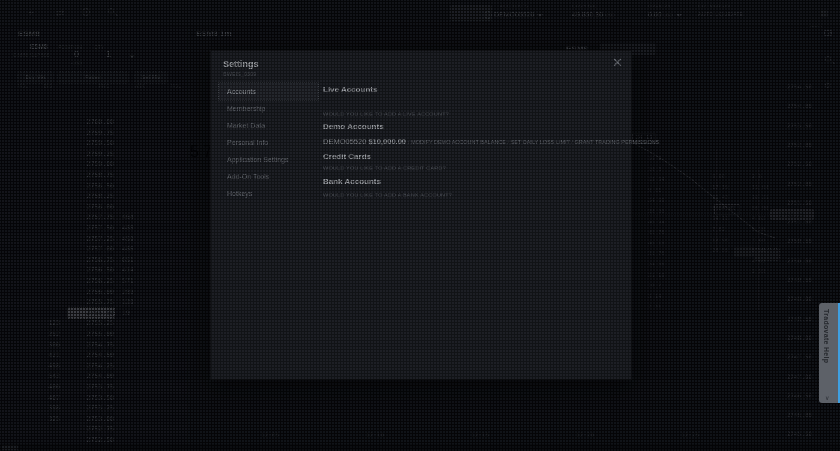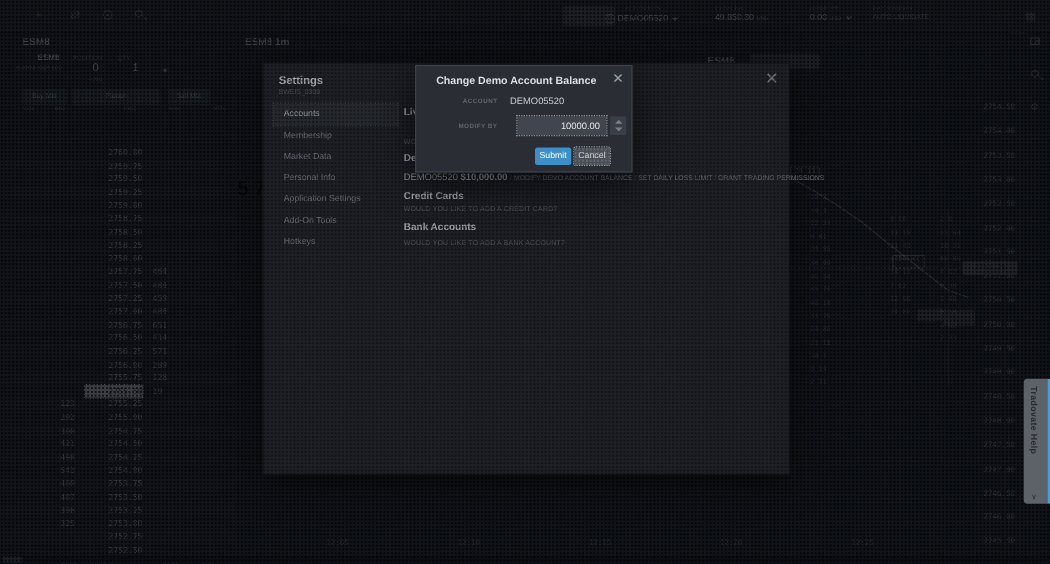--- a/index.html
+++ b/index.html
@@ -450,28 +450,14 @@
     <span class="s-t" style="top:141px;">WOULD YOU LIKE TO ADD A BANK ACCOUNT?</span>
   </div>
 
   <div class="scrim2"></div>
 
   <div class="help">
     <span class="txt">Tradovate Help</span>
     <span class="hv">∨</span>
   </div>
 
-  <div class="modal">
-    <span class="m-title">Change Demo Account Balance</span>
-    <span class="m-close">✕</span>
-    <span class="m-label" style="top:25px;">ACCOUNT</span>
-    <span class="m-val">DEMO05520</span>
-    <span class="m-label" style="top:45px;">MODIFY BY</span>
-    <input class="m-input" value="10000.00" style="">
-    <span class="m-spin">
-      <span class="up"></span>
-      <span class="dn"></span>
-    </span>
-    <div class="m-btn m-submit">Submit</div>
-    <div class="m-btn m-cancel">Cancel</div>
-  </div>
 
 </div>
 
 </body></html>

